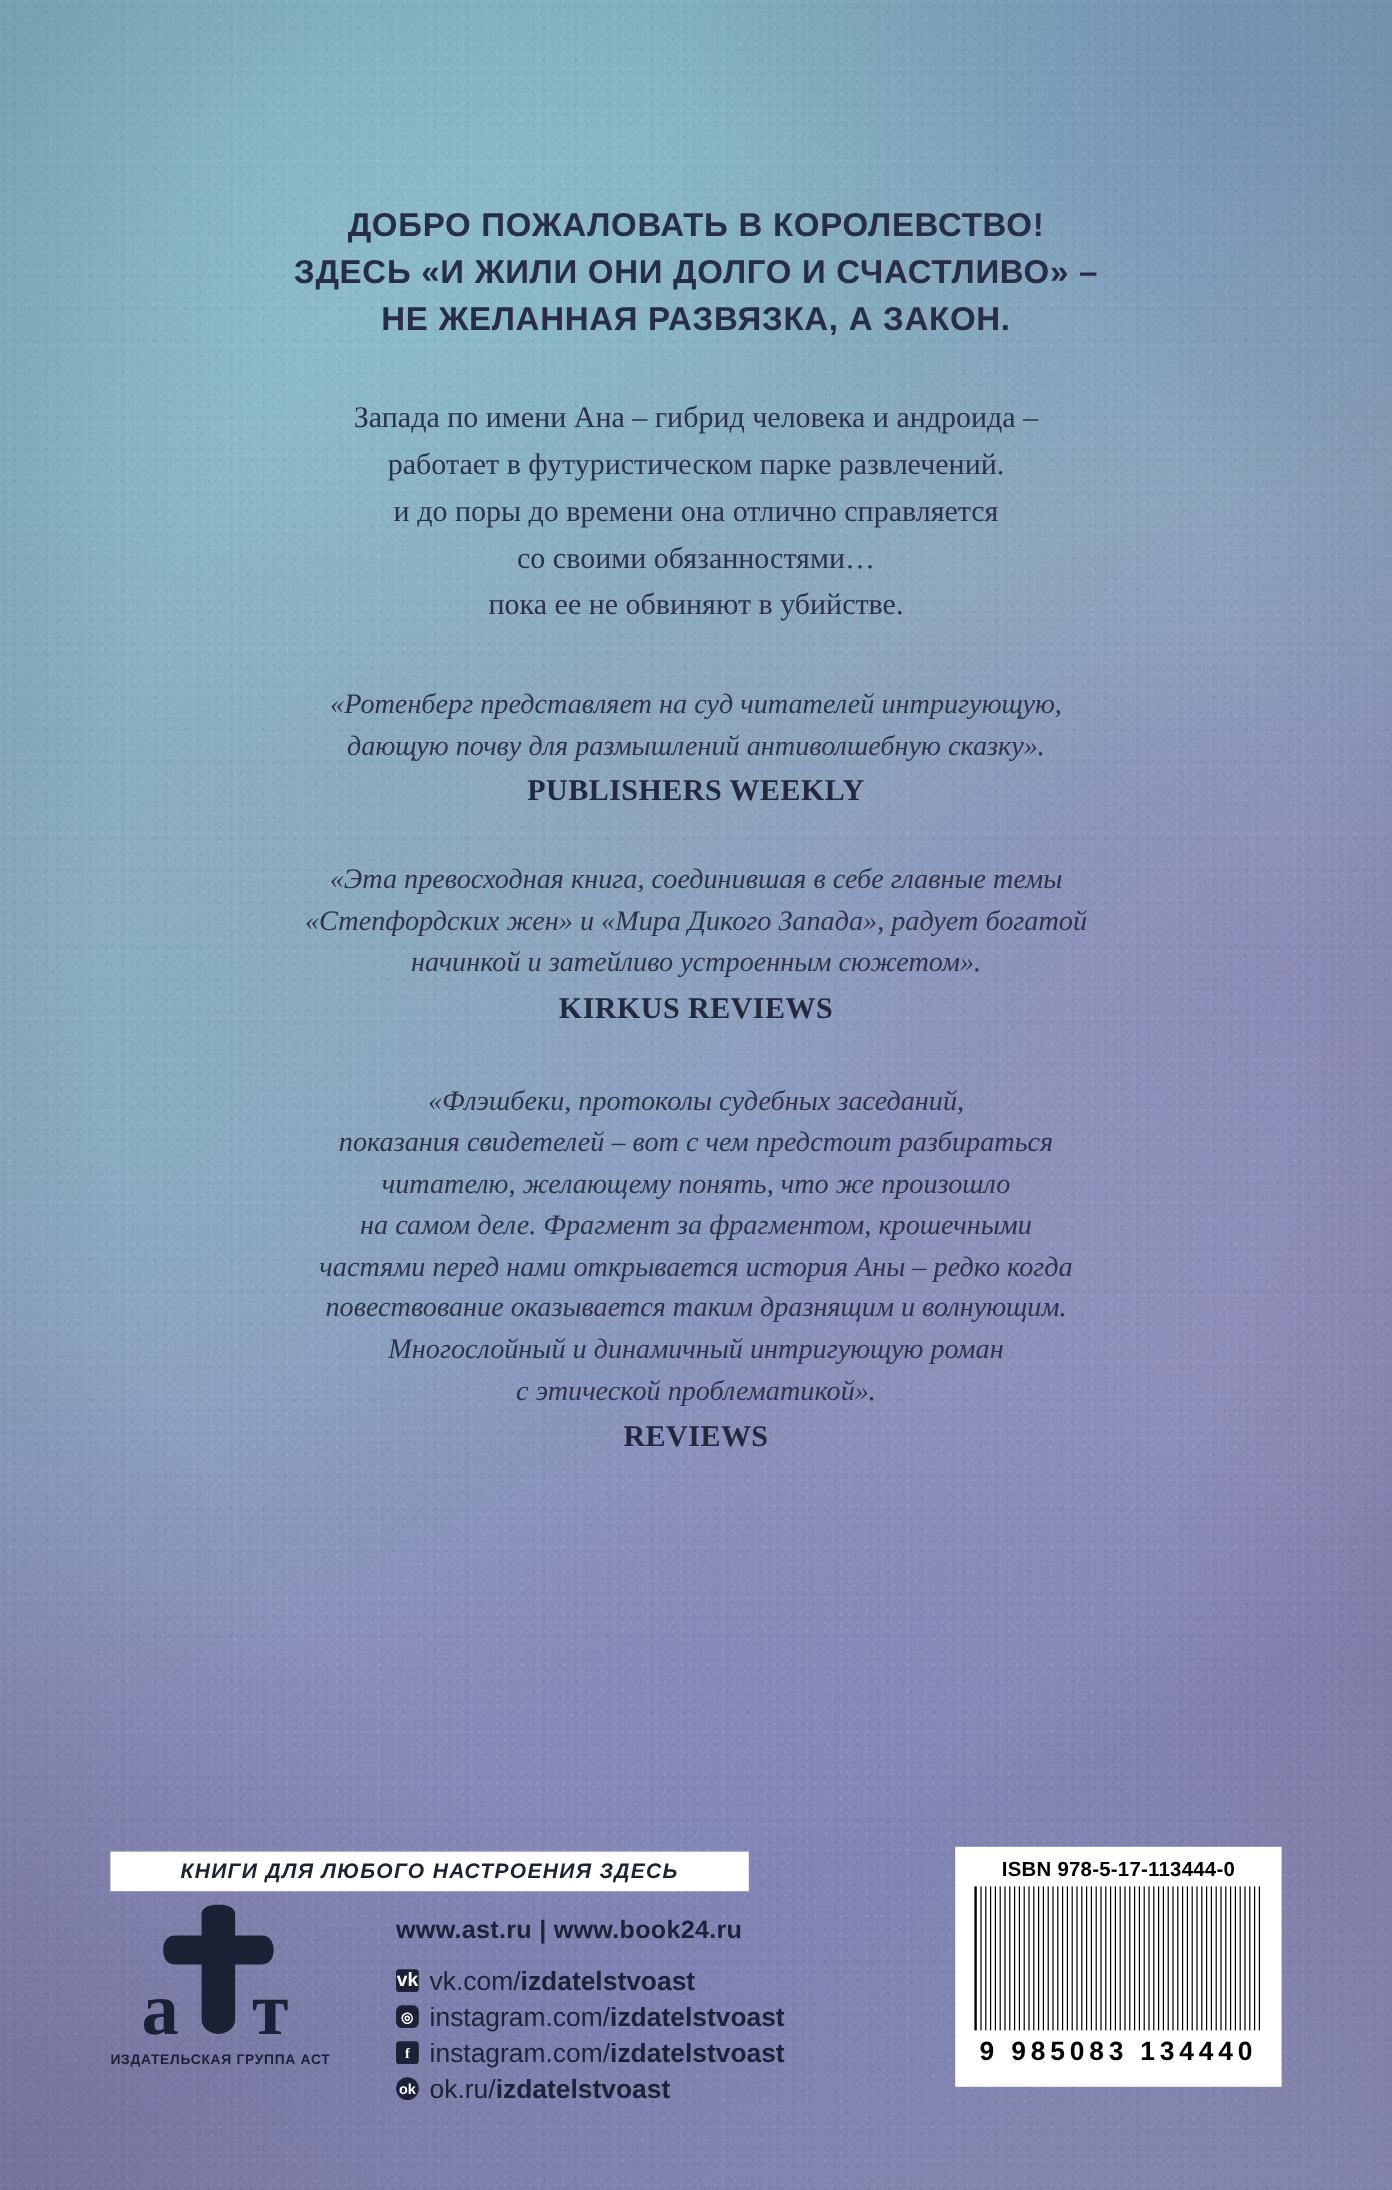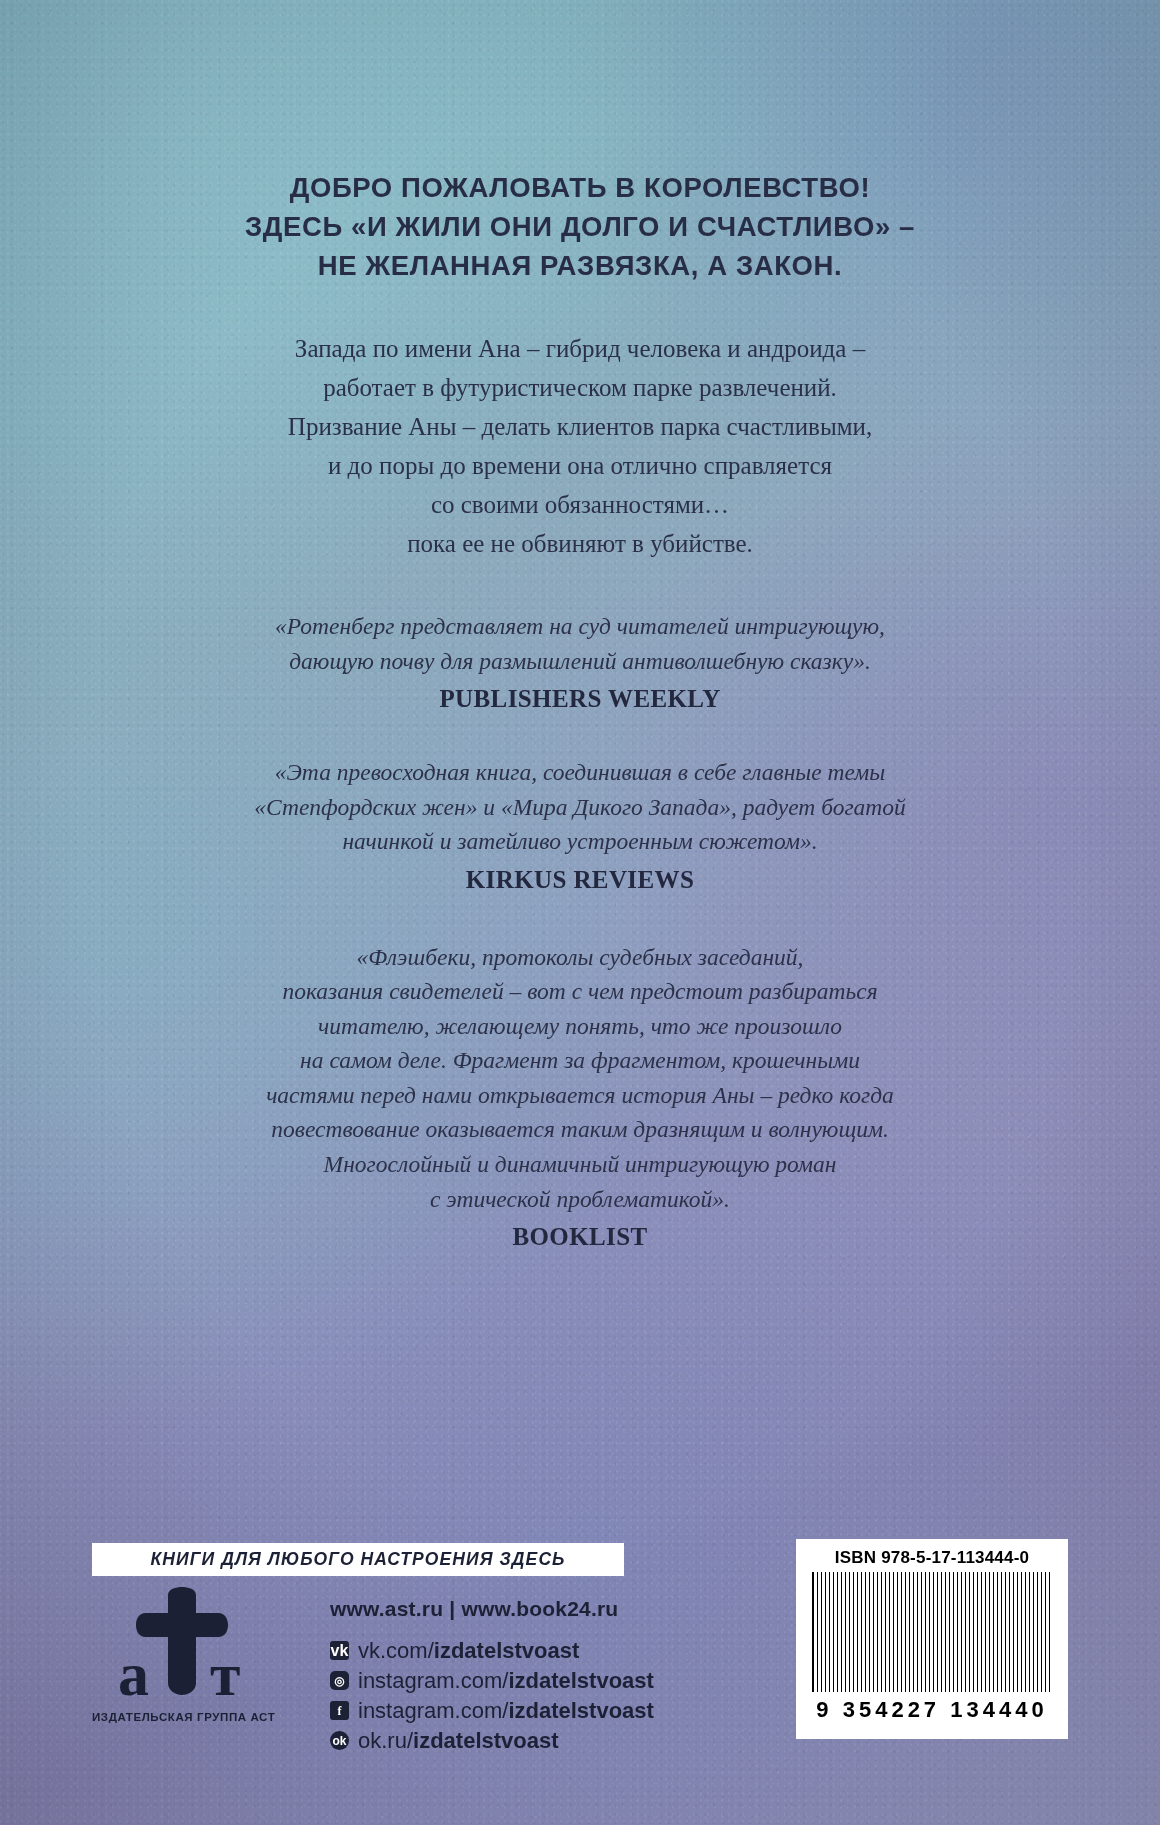--- a/index.html
+++ b/index.html
@@ -244,21 +244,20 @@
 
     <div class="headline">
       <span class="ln">ДОБРО ПОЖАЛОВАТЬ В КОРОЛЕВСТВО!</span>
       <span class="ln">ЗДЕСЬ «И ЖИЛИ ОНИ ДОЛГО И СЧАСТЛИВО» –</span>
       <span class="ln">НЕ ЖЕЛАННАЯ РАЗВЯЗКА, А ЗАКОН.</span>
     </div>
 
     <div class="synopsis">
       <span class="ln">Запада по имени Ана – гибрид человека и андроида –</span>
       <span class="ln">работает в футуристическом парке развлечений.</span>
-      <span class="ln">Призвание Аны – делать клиентов парка счастливыми,</span>
       <span class="ln">и до поры до времени она отлично справляется</span>
       <span class="ln">со своими обязанностями…</span>
       <span class="ln">пока ее не обвиняют в убийстве.</span>
     </div>
 
     <div class="quotes">
 
       <div class="quote q1">
         <div class="qtext">
           <span class="ln">«Ротенберг представляет на суд читателей интригующую,</span>
@@ -280,21 +279,21 @@
         <div class="qtext">
           <span class="ln">«Флэшбеки, протоколы судебных заседаний,</span>
           <span class="ln">показания свидетелей – вот с чем предстоит разбираться</span>
           <span class="ln">читателю, желающему понять, что же произошло</span>
           <span class="ln">на самом деле. Фрагмент за фрагментом, крошечными</span>
           <span class="ln">частями перед нами открывается история Аны – редко когда</span>
           <span class="ln">повествование оказывается таким дразнящим и волнующим.</span>
           <span class="ln">Многослойный и динамичный интригующую роман</span>
           <span class="ln">с этической проблематикой».</span>
         </div>
-        <div class="src">BOOKLIST</div>
+        <div class="src">REVIEWS</div>
       </div>
 
     </div>
   </div>
 
   <div class="footer">
 
     <div class="tagline">КНИГИ ДЛЯ ЛЮБОГО НАСТРОЕНИЯ ЗДЕСЬ</div>
 
     <div class="logo-block">
@@ -446,17 +445,17 @@
           <i style="width: 1px; margin-right: 1px; background: transparent;"></i>
           <i style="width: 1px; margin-right: 1px;"></i>
           <i style="width: 1px; margin-right: 1px; background: transparent;"></i>
           <i style="width: 1px; margin-right: 1px;"></i>
           <i style="width: 1px; margin-right: 1px; background: transparent;"></i>
           <i style="width: 1px; margin-right: 1px;"></i>
           <i style="width: 1px; margin-right: 1px; background: transparent;"></i>
           <i style="width: 1px; margin-right: 1px;"></i>
           <i style="width: 1px; margin-right: 1px; background: transparent;"></i>
         </div>
-      <div class="ean-digits">9 354227 134440</div>
+      <div class="ean-digits">9 985083 134440</div>
     </div>
 
   </div>
 </div>
 
 </body></html>

